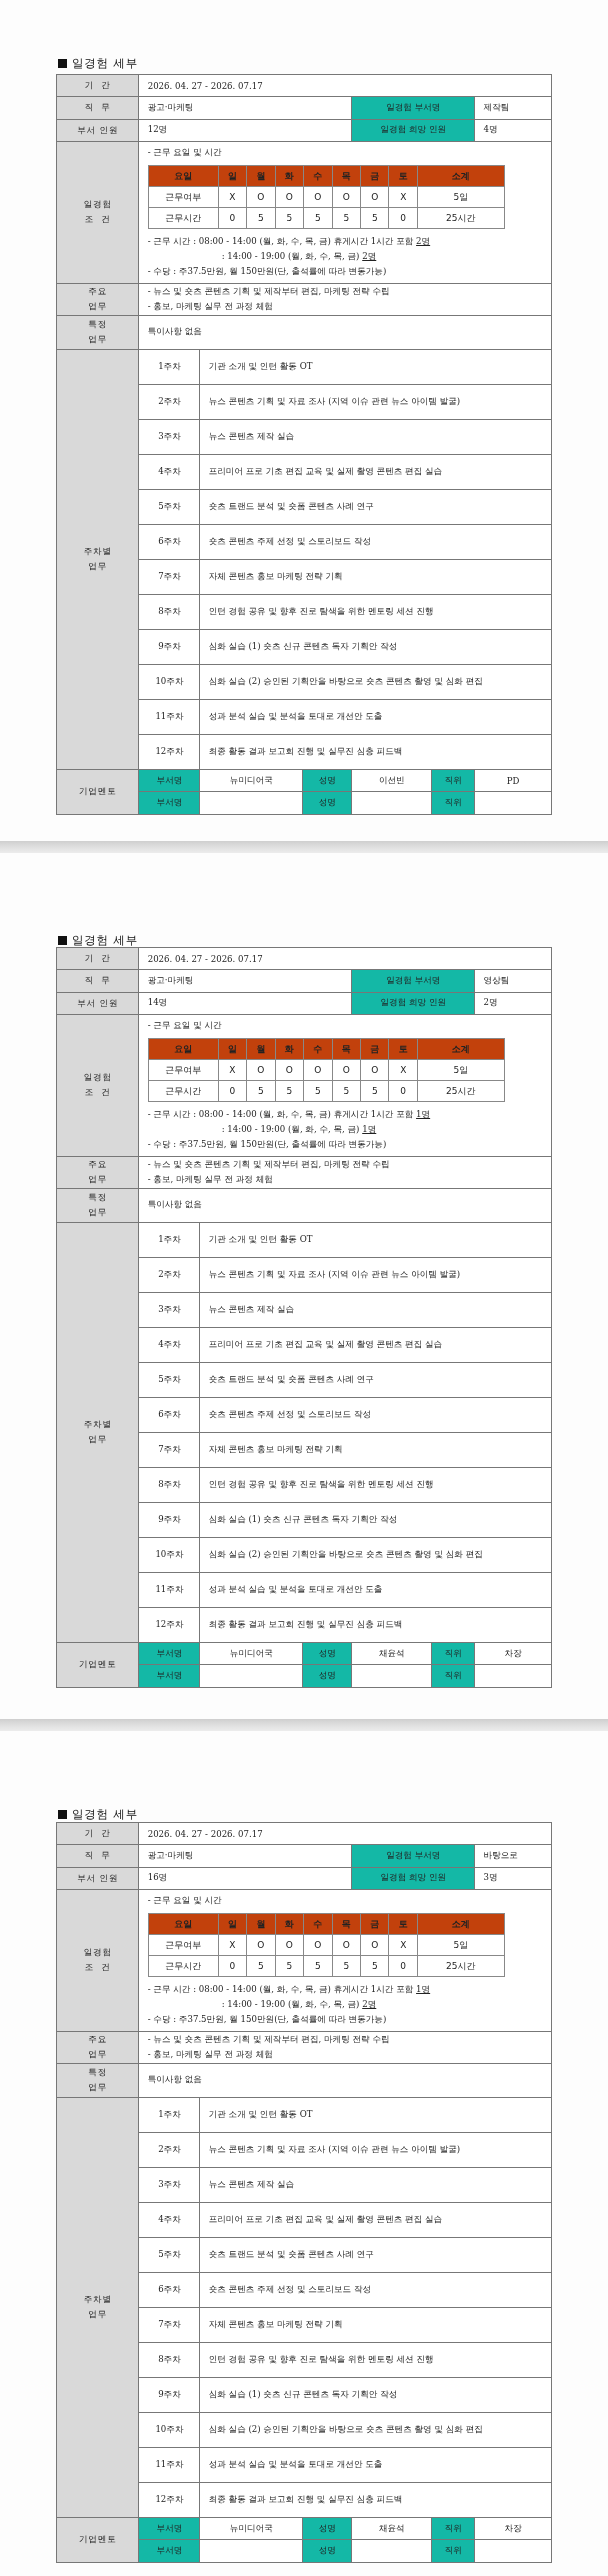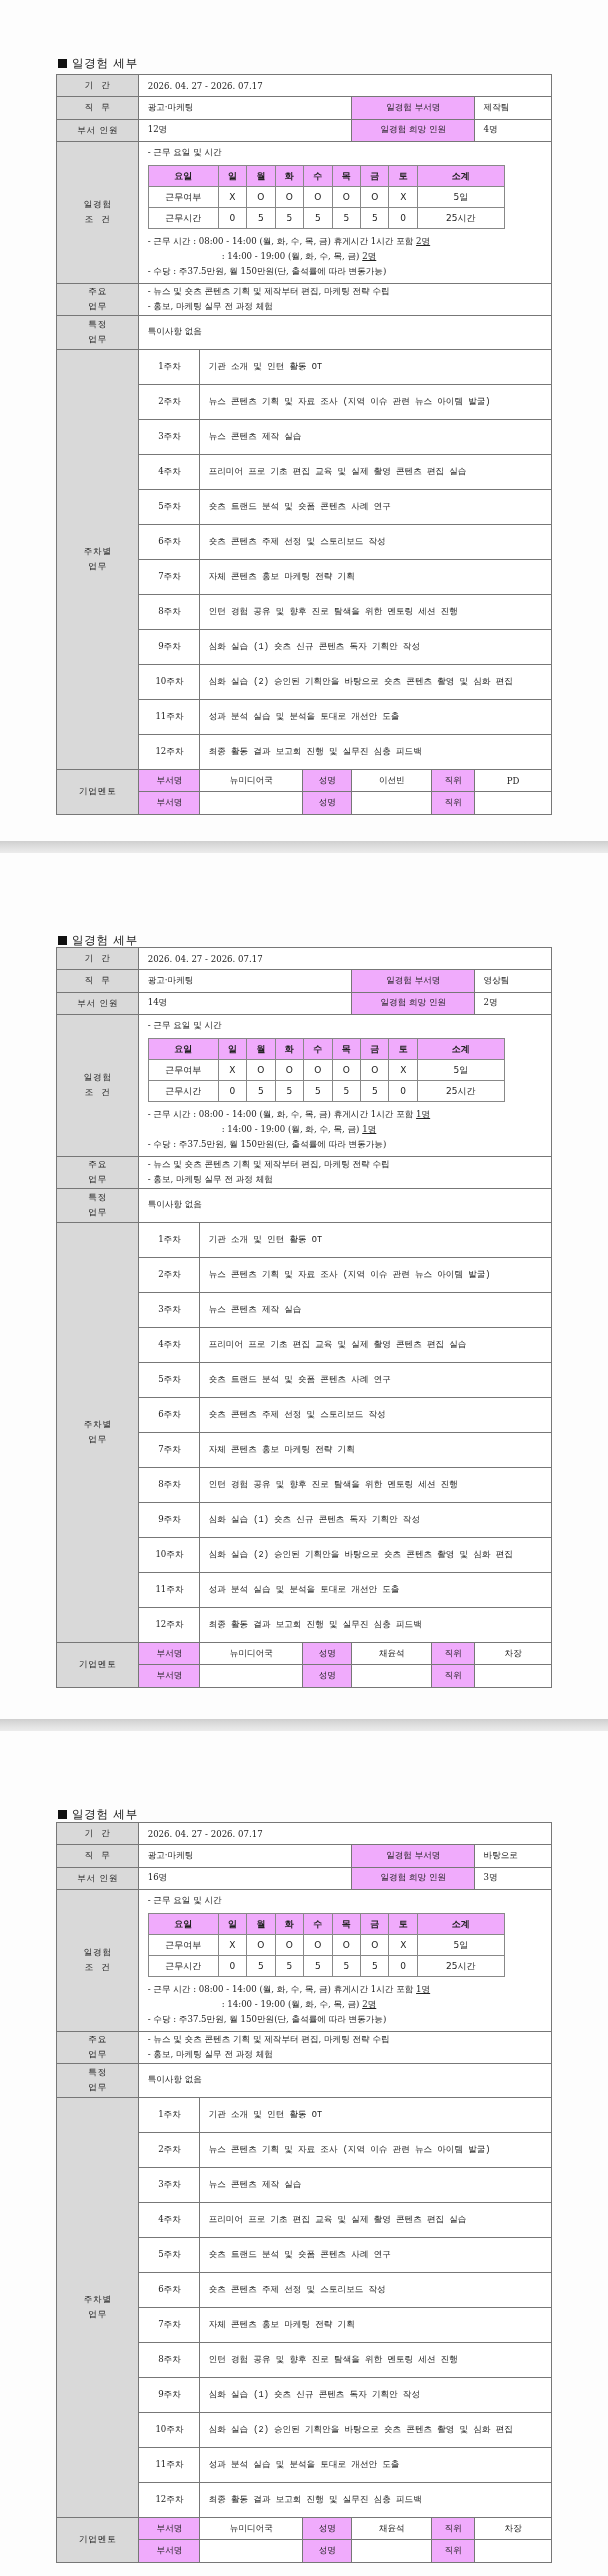--- a/index.html
+++ b/index.html
@@ -6,31 +6,31 @@
   body { width: 608px; height: 2576px; position: relative; overflow: hidden;
          font-family: "DejaVu Serif", "Liberation Serif", serif; color: #222; }
   .sep { position: absolute; left: 0; width: 608px; height: 11.5px;
          background: linear-gradient(#cfcfcf, #e2e2e2 60%, #ececec); }
   .title { position: absolute; left: 58px; font-size: 11.5px; font-weight: normal; letter-spacing: 0.8px; color: #111; }
   .title .sq { display: inline-block; width: 9px; height: 9px; background: #111; margin-right: 5px; vertical-align: -0.8px; }
   table.main { position: absolute; left: 56px; width: 496px; border-collapse: collapse;
                border: 1.6px solid #111; table-layout: fixed; font-size: 8.6px; }
   table.main td { border: 0.8px solid #777; padding: 0 8.2px; height: 21.4px; }
   td.lbl { background: #d9d9d9; text-align: center; padding: 0 !important; color: #222; letter-spacing: 0.8px; line-height: 15.6px; }
-  td.lbl2 { background: #f0abfc; text-align: center; padding: 0 !important; }
+  td.lbl2 { background: #14b8a6; text-align: center; padding: 0 !important; }
   td.val { background: #fff; }
   .cond { padding: 3.3px 8.2px 3.3px 8.2px !important; line-height: 15px; }
   .ul { text-decoration: underline; }
   table.sched { border-collapse: collapse; margin: 5px 0 5px 0; width: 357px;
                 font-family: "DejaVu Sans", "Liberation Sans", sans-serif; font-size: 9px; border: 0.8px solid #333; }
   table.sched td { border: 0.8px solid #888; height: 20px; padding: 0; text-align: center; }
-  table.sched tr:first-child td { background: #f0abfc; font-weight: bold; }
+  table.sched tr:first-child td { background: #c2410c; font-weight: bold; }
   table.sched td.rh { font-weight: normal; width: 69px; }
   .weeks td.wk { text-align: center; padding: 0 !important; height: 34px; background: #fff; }
-  .weeks td.wd { height: 34px; font-family: Liberation Mono, monospace; }
+  .weeks td.wd { height: 34px; }
   .mentor td { height: 20.6px; text-align: center; padding: 0 !important; }
 </style>
 </head>
 <body>
 
 <div id="doc">
     <div class="sep" style="top: 841px;"></div>
     <div class="sep" style="top: 1719px;"></div>
     <div>
       <div class="title" style="top:56px">

